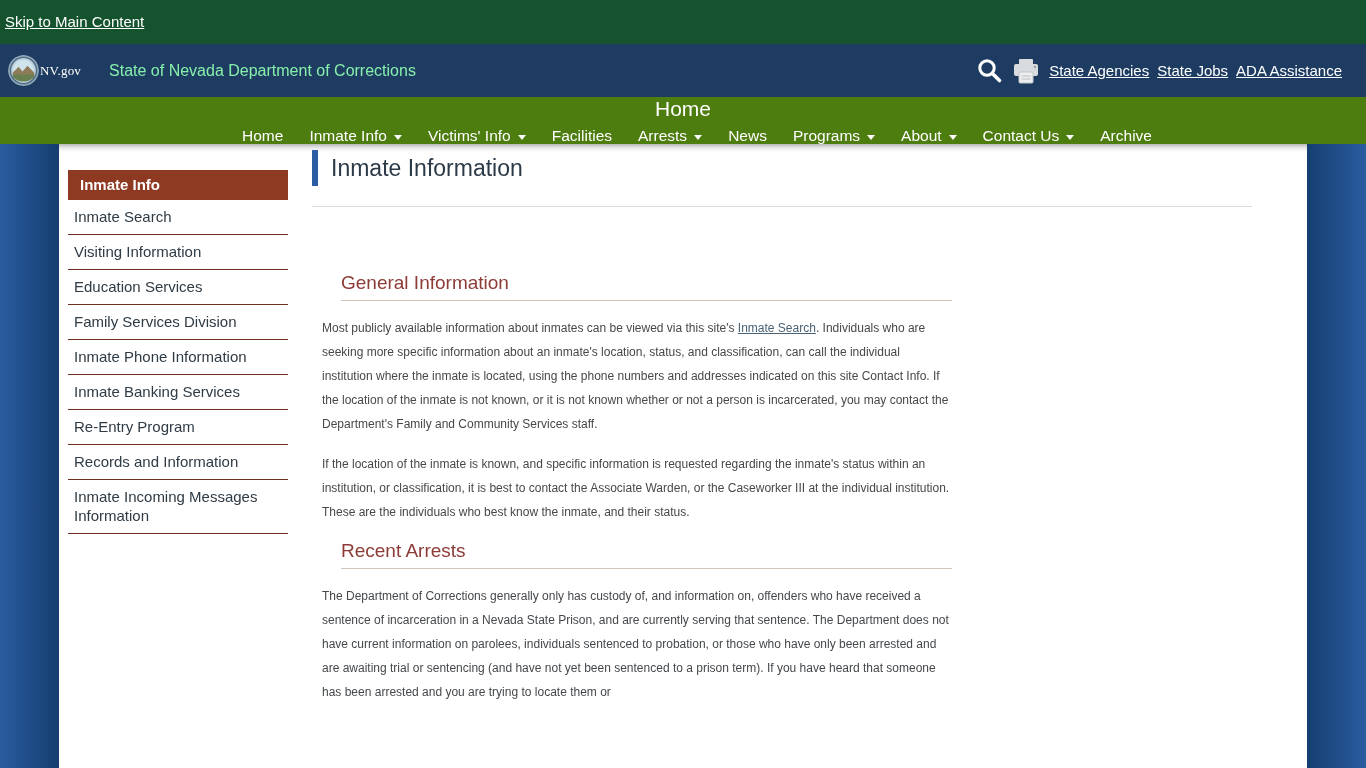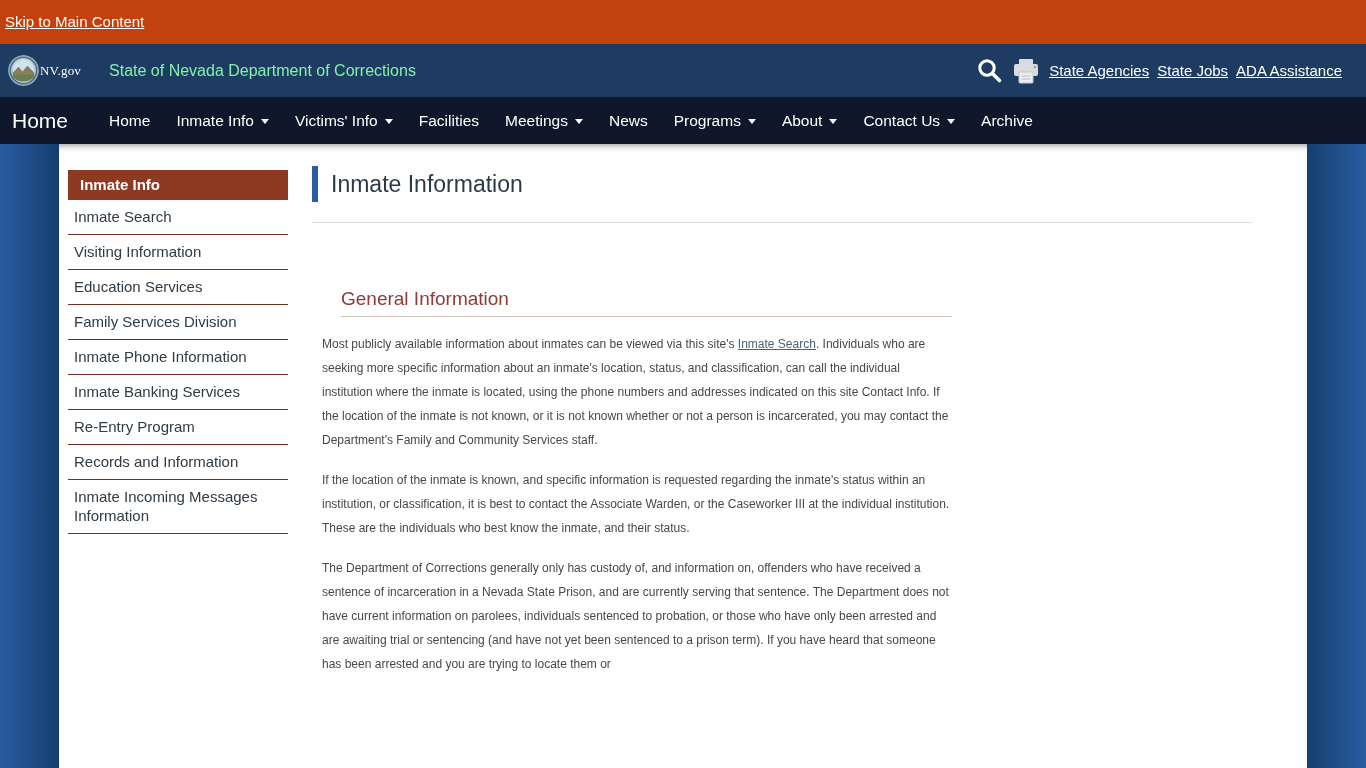--- a/index.html
+++ b/index.html
@@ -5,21 +5,21 @@
   * { box-sizing: border-box; margin: 0; padding: 0; }
   html, body { width: 1366px; height: 768px; overflow: hidden; }
   body {
     font-family: "Liberation Sans", "DejaVu Sans", sans-serif;
     background: #ffffff;
   }
   a { cursor: pointer; }
 
   
   .topbar {
-    background: #c2410c;
+    background: #14532d;
     padding: 13px 0 0 5px;
     height: 44px;
   }
   .skip-link {
     color: #ffffff;
     font-size: 15px;
     text-decoration: underline;
   }
   .site-header {
     background: #1e3c61;
@@ -53,25 +53,26 @@
   .tool-icon { display: flex; align-items: center; }
   .header-link {
     color: #ffffff;
     font-size: 15px;
     text-decoration: underline;
     white-space: nowrap;
   }
 
   
   .main-nav {
-    background: #0f172a;
+    background: #4d7c0f;
     height: 47px;
     display: flex;
     align-items: center;
     padding: 0 12px;
+    flex-direction: column;
   }
   .nav-brand {
     color: #ffffff;
     font-size: 21px;
     font-weight: 400;
     text-decoration: none;
   }
   .nav-menu {
     list-style: none;
     display: flex;
@@ -137,21 +138,21 @@
     border-bottom: 1px solid #702f20;
     line-height: 19px;
   }
 
   
   .main-col {
     flex: 1;
     padding-left: 24px;
   }
   .page-title-row {
-    margin-top: 22px;
+    margin-top: 6px;
     display: flex;
     align-items: center;
   }
   .title-bar {
     width: 6px;
     height: 36px;
     background: #2a5da4;
     flex: none;
   }
   .page-title {
@@ -255,21 +256,21 @@
           <span class="caret"></span>
         </a>
       </li>
     <li>
         <a class="nav-item">
           <span>Facilities</span>
         </a>
       </li>
     <li>
         <a class="nav-item">
-          <span>Meetings</span>
+          <span>Arrests</span>
           <span class="caret"></span>
         </a>
       </li>
     <li>
         <a class="nav-item">
           <span>News</span>
         </a>
       </li>
     <li>
         <a class="nav-item">
@@ -341,19 +342,20 @@
       <hr class="title-hr">
 
       <div class="sections">
         <section>
           <h2 class="section-heading">General Information</h2>
           <p><span>Most publicly available information about inmates can be viewed via this site's </span><a class="body-link">Inmate Search</a><span>. Individuals who are seeking more specific information about an inmate's location, status, and classification, can call the individual institution where the inmate is located, using the phone numbers and addresses indicated on this site Contact Info. If the location of the inmate is not known, or it is not known whether or not a person is incarcerated, you may contact the Department's Family and Community Services staff.</span></p>
           <p>If the location of the inmate is known, and specific information is requested regarding the inmate's status within an institution, or classification, it is best to contact the Associate Warden, or the Caseworker III at the individual institution. These are the individuals who best know the inmate, and their status.</p>
         </section>
 
         <section>
+          <h2 class="section-heading">Recent Arrests</h2>
           <p>The Department of Corrections generally only has custody of, and information on, offenders who have received a sentence of incarceration in a Nevada State Prison, and are currently serving that sentence. The Department does not have current information on parolees, individuals sentenced to probation, or those who have only been arrested and are awaiting trial or sentencing (and have not yet been sentenced to a prison term). If you have heard that someone has been arrested and you are trying to locate them or</p>
         </section>
       </div>
     </main>
 
   </div>
 </div>
 
 </body></html>

